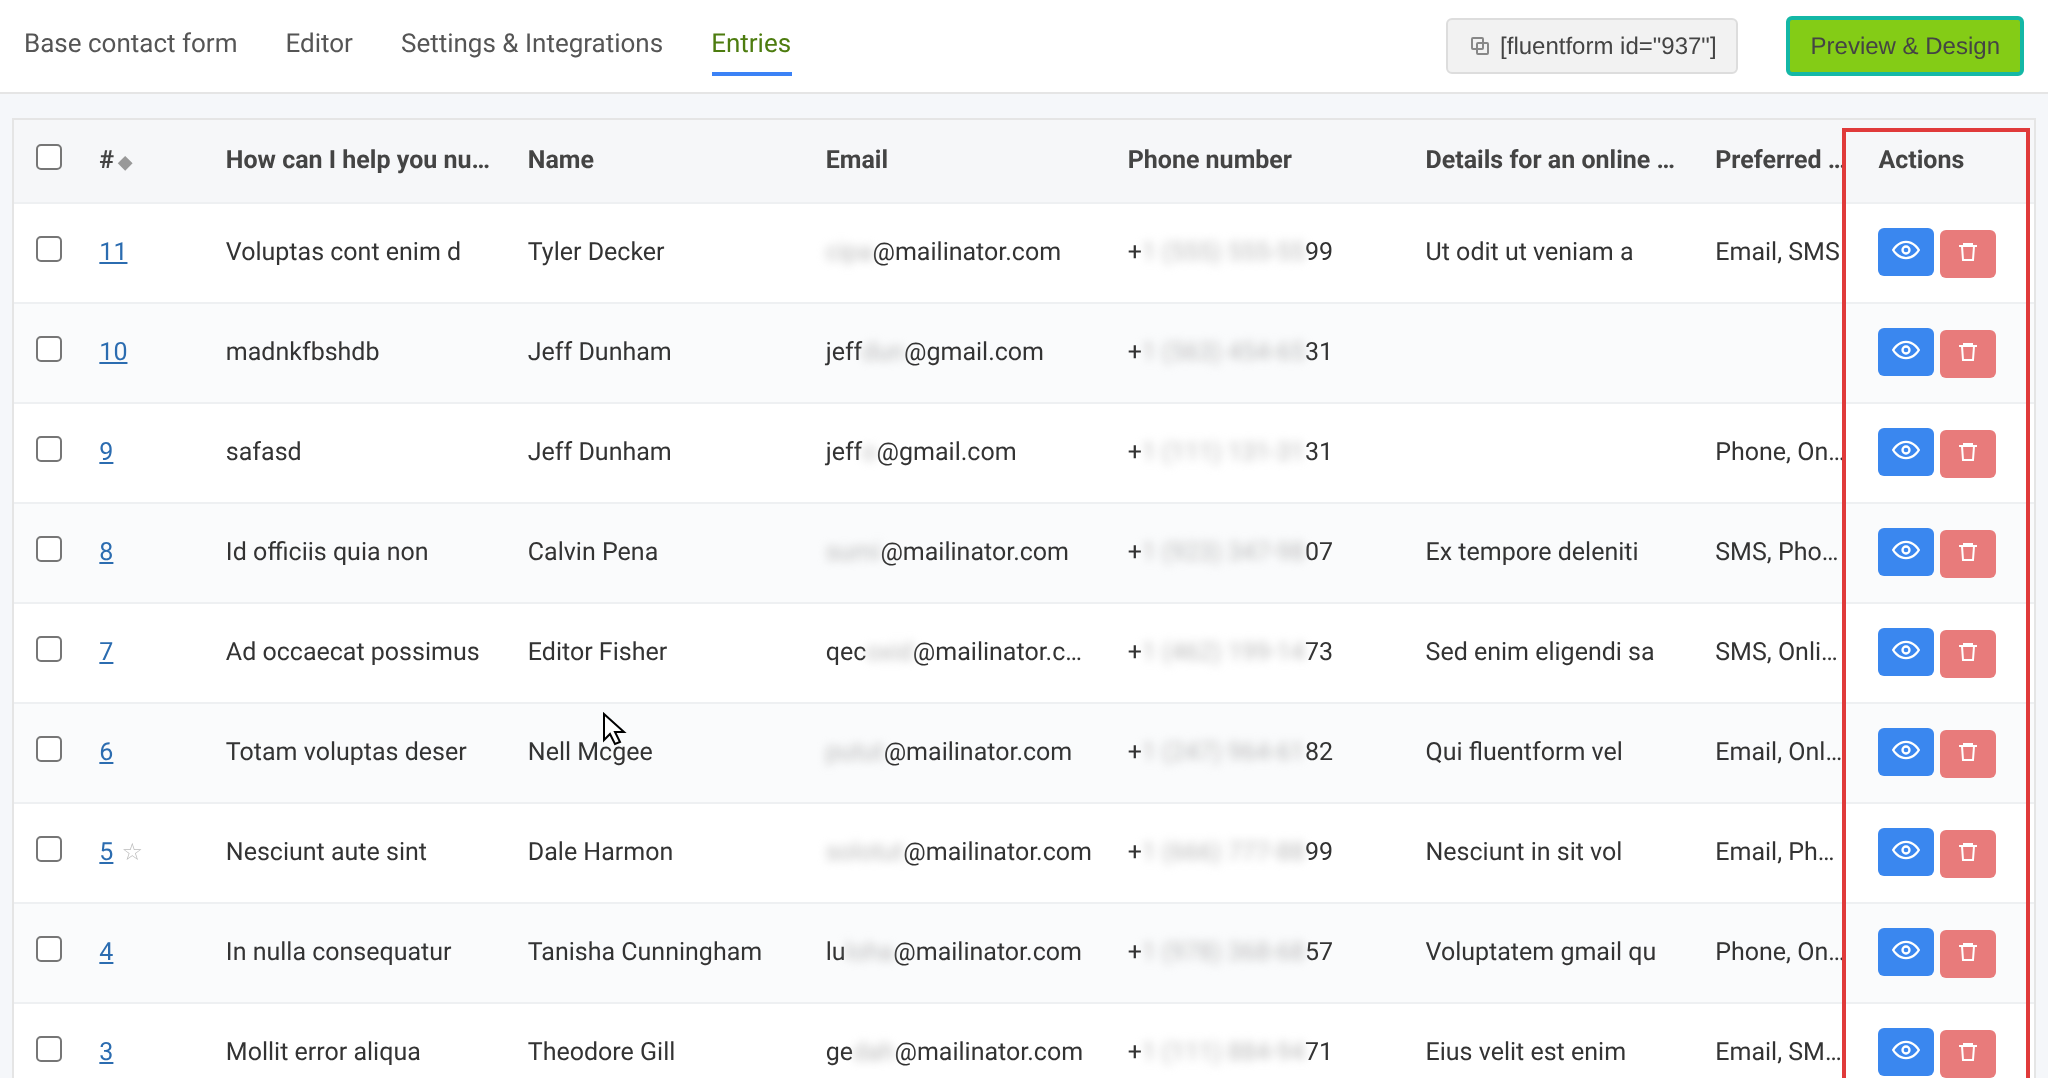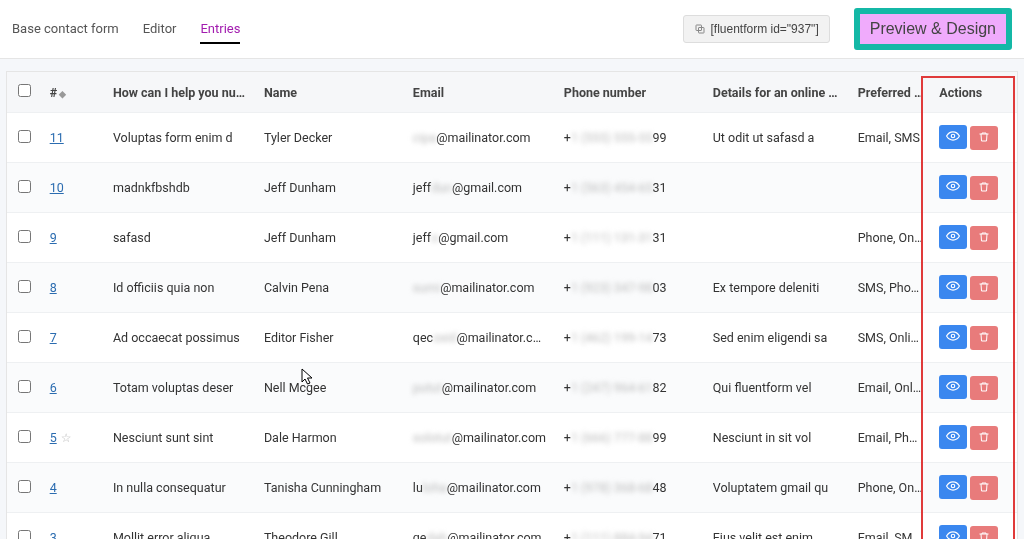--- a/index.html
+++ b/index.html
@@ -1,23 +1,23 @@
 <!DOCTYPE html>
 <html><head>
 <meta charset="utf-8">
 <style>
   * { box-sizing: border-box; margin: 0; padding: 0; }
   body { font-family: -apple-system, BlinkMacSystemFont, "Segoe UI", Roboto, sans-serif; font-size: 13px; color: #333; background: #f5f7fa; width: 1024px; }
   .topbar { display: flex; align-items: center; padding: 8px 12px; background: #fff; border-bottom: 1px solid #e5e5e5; gap: 24px; }
   .topbar .tabs { display: flex; gap: 24px; flex: 1; }
   .tab { color: #555; font-weight: 400; cursor: pointer; padding: 6px 0; }
   .tab.light { font-weight: 400; }
-  .tab.active { color: #a21caf; border-bottom: 2px solid #000000; }
+  .tab.active { color: #4d7c0f; border-bottom: 2px solid #3b82f6; }
   .shortcode-btn { background: #f2f2f2; border: 1px solid #ddd; border-radius: 3px; padding: 6px 10px; color: #444; font-size: 12px; cursor: pointer; display: inline-flex; align-items: center; gap: 4px; }
-  .preview-btn { background: #f0abfc; border: 6px solid #14b8a6; border-radius: 3px; padding: 6px 10px; color: #444; font-size: 16px; cursor: pointer; }
+  .preview-btn { background: #84cc16; border: 2px solid #14b8a6; border-radius: 3px; padding: 6px 10px; color: #444; font-size: 12px; cursor: pointer; }
   .table-wrap { margin: 12px 6px 6px 6px; background: #fff; border: 1px solid #e5e5e5; position: relative; }
   .actions-highlight { position: absolute; top: 4px; right: 2px; width: 94px; bottom: 4px; border: 2px solid #e03a3a; pointer-events: none; }
   table { width: 100%; border-collapse: collapse; table-layout: fixed; }
   thead tr { background: #f6f7f9; }
   th, td { text-align: left; padding: 12px 8px; font-size: 12.5px; border-bottom: 1px solid #eef0f2; white-space: nowrap; overflow: hidden; text-overflow: ellipsis; }
   th { color: #444; font-weight: 700; }
   tbody tr:nth-child(odd) { background: #fff; }
   tbody tr:nth-child(even) { background: #fafbfc; }
   .col-check { width: 34px; text-align: center; }
   .col-num { width: 62px; }
@@ -38,20 +38,21 @@
   .cursor-img { position: absolute; left: 294px; top: 296px; pointer-events: none; }
   input[type=checkbox] { cursor: pointer; }
 </style>
 </head>
 <body>
 
 <div class="topbar">
   <div class="tabs">
     <span class="tab light">Base contact form</span>
     <span class="tab">Editor</span>
+    <span class="tab">Settings &amp; Integrations</span>
     <span class="tab active">Entries</span>
   </div>
   <button class="shortcode-btn">
     <svg width="12" height="12" viewBox="0 0 24 24" fill="none" stroke="#888" stroke-width="2">
         <rect x="9" y="9" width="11" height="11" rx="1"></rect>
         <rect x="4" y="4" width="11" height="11" rx="1"></rect>
       </svg>
     <span>[fluentform id="937"]</span>
   </button>
   <button class="preview-btn">Preview &amp; Design</button>
@@ -81,25 +82,25 @@
         <th>Phone number</th>
         <th>Details for an online or vi...</th>
         <th>Preferred cont</th>
         <th>Actions</th>
       </tr>
     </thead>
     <tbody id="tbody">
         <tr>
           <td class="col-check"><input type="checkbox" style=""></td>
           <td><a class="id-link">11</a></td>
-          <td>Voluptas form enim d</td>
+          <td>Voluptas cont enim d</td>
           <td>Tyler Decker</td>
           <td><span class="blur">cipa</span><span>@mailinator.com</span></td>
           <td><span>+</span><span class="blur">1 (555) 555-55</span><span>99</span></td>
-          <td>Ut odit ut safasd a</td>
+          <td>Ut odit ut veniam a</td>
           <td>Email, SMS</td>
           <td><button class="action-btn btn-view">
               <span><svg width="14" height="14" viewBox="0 0 24 24" fill="none" stroke="#fff" stroke-width="2">
                   <path d="M1 12s4-7 11-7 11 7 11 7-4 7-11 7S1 12 1 12z"></path>
                   <circle cx="12" cy="12" r="3"></circle>
                 </svg></span>
             </button><button class="action-btn btn-del">
               <span><svg width="12" height="12" viewBox="0 0 24 24" fill="none" stroke="#fff" stroke-width="2">
                   <path d="M3 6h18M8 6V4h8v2M6 6l1 14h10l1-14"></path>
                 </svg></span>
@@ -144,21 +145,21 @@
                   <path d="M3 6h18M8 6V4h8v2M6 6l1 14h10l1-14"></path>
                 </svg></span>
             </button></td>
         </tr>
         <tr>
           <td class="col-check"><input type="checkbox" style=""></td>
           <td><a class="id-link">8</a></td>
           <td>Id officiis quia non</td>
           <td>Calvin Pena</td>
           <td><span class="blur">sumi</span><span>@mailinator.com</span></td>
-          <td><span>+</span><span class="blur">1 (923) 347-98</span><span>03</span></td>
+          <td><span>+</span><span class="blur">1 (923) 347-98</span><span>07</span></td>
           <td>Ex tempore deleniti</td>
           <td>SMS, Phone</td>
           <td><button class="action-btn btn-view">
               <span><svg width="14" height="14" viewBox="0 0 24 24" fill="none" stroke="#fff" stroke-width="2">
                   <path d="M1 12s4-7 11-7 11 7 11 7-4 7-11 7S1 12 1 12z"></path>
                   <circle cx="12" cy="12" r="3"></circle>
                 </svg></span>
             </button><button class="action-btn btn-del">
               <span><svg width="12" height="12" viewBox="0 0 24 24" fill="none" stroke="#fff" stroke-width="2">
                   <path d="M3 6h18M8 6V4h8v2M6 6l1 14h10l1-14"></path>
@@ -201,21 +202,21 @@
                 </svg></span>
             </button><button class="action-btn btn-del">
               <span><svg width="12" height="12" viewBox="0 0 24 24" fill="none" stroke="#fff" stroke-width="2">
                   <path d="M3 6h18M8 6V4h8v2M6 6l1 14h10l1-14"></path>
                 </svg></span>
             </button></td>
         </tr>
         <tr>
           <td class="col-check"><input type="checkbox" style=""></td>
           <td><a class="id-link">5</a><span class="star">☆</span></td>
-          <td>Nesciunt sunt sint</td>
+          <td>Nesciunt aute sint</td>
           <td>Dale Harmon</td>
           <td><span class="blur">solotut</span><span>@mailinator.com</span></td>
           <td><span>+</span><span class="blur">1 (666) 777-88</span><span>99</span></td>
           <td>Nesciunt in sit vol</td>
           <td>Email, Phone, O</td>
           <td><button class="action-btn btn-view">
               <span><svg width="14" height="14" viewBox="0 0 24 24" fill="none" stroke="#fff" stroke-width="2">
                   <path d="M1 12s4-7 11-7 11 7 11 7-4 7-11 7S1 12 1 12z"></path>
                   <circle cx="12" cy="12" r="3"></circle>
                 </svg></span>
@@ -224,21 +225,21 @@
                   <path d="M3 6h18M8 6V4h8v2M6 6l1 14h10l1-14"></path>
                 </svg></span>
             </button></td>
         </tr>
         <tr>
           <td class="col-check"><input type="checkbox" style=""></td>
           <td><a class="id-link">4</a></td>
           <td>In nulla consequatur</td>
           <td>Tanisha Cunningham</td>
           <td><span>lu</span><span class="blur">loha</span><span>@mailinator.com</span></td>
-          <td><span>+</span><span class="blur">1 (978) 368-68</span><span>48</span></td>
+          <td><span>+</span><span class="blur">1 (978) 368-68</span><span>57</span></td>
           <td>Voluptatem gmail qu</td>
           <td>Phone, Online c</td>
           <td><button class="action-btn btn-view">
               <span><svg width="14" height="14" viewBox="0 0 24 24" fill="none" stroke="#fff" stroke-width="2">
                   <path d="M1 12s4-7 11-7 11 7 11 7-4 7-11 7S1 12 1 12z"></path>
                   <circle cx="12" cy="12" r="3"></circle>
                 </svg></span>
             </button><button class="action-btn btn-del">
               <span><svg width="12" height="12" viewBox="0 0 24 24" fill="none" stroke="#fff" stroke-width="2">
                   <path d="M3 6h18M8 6V4h8v2M6 6l1 14h10l1-14"></path>

